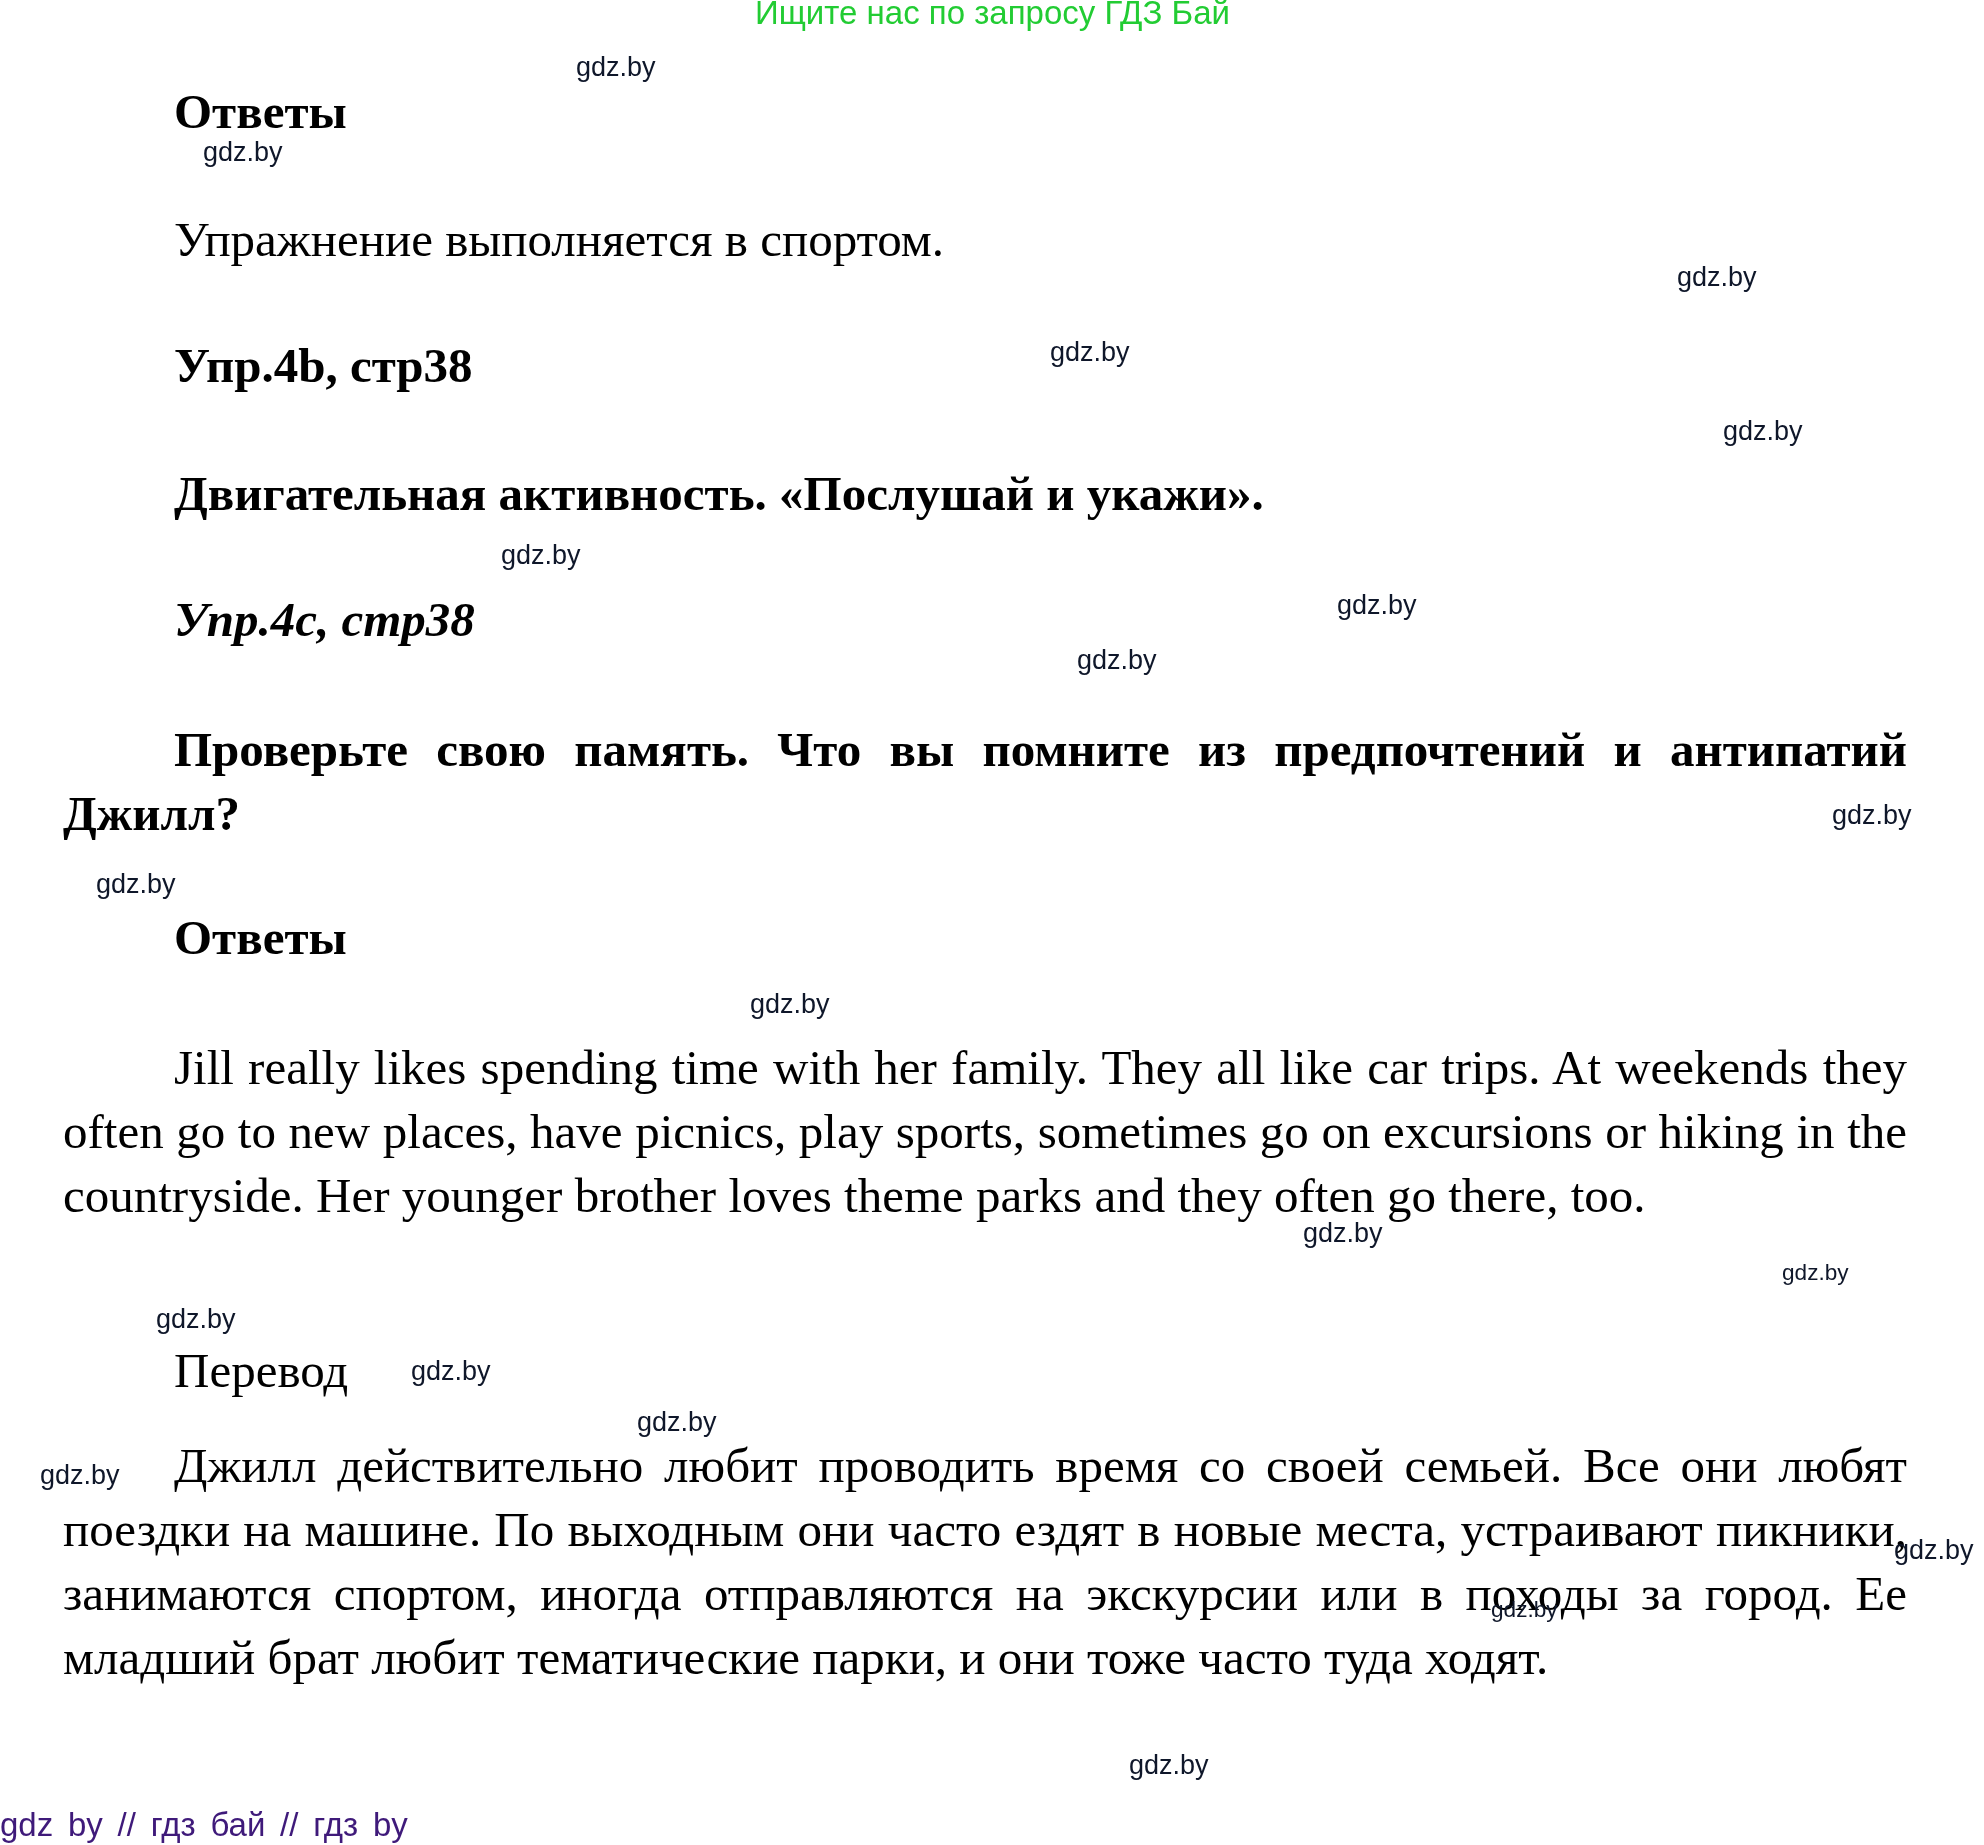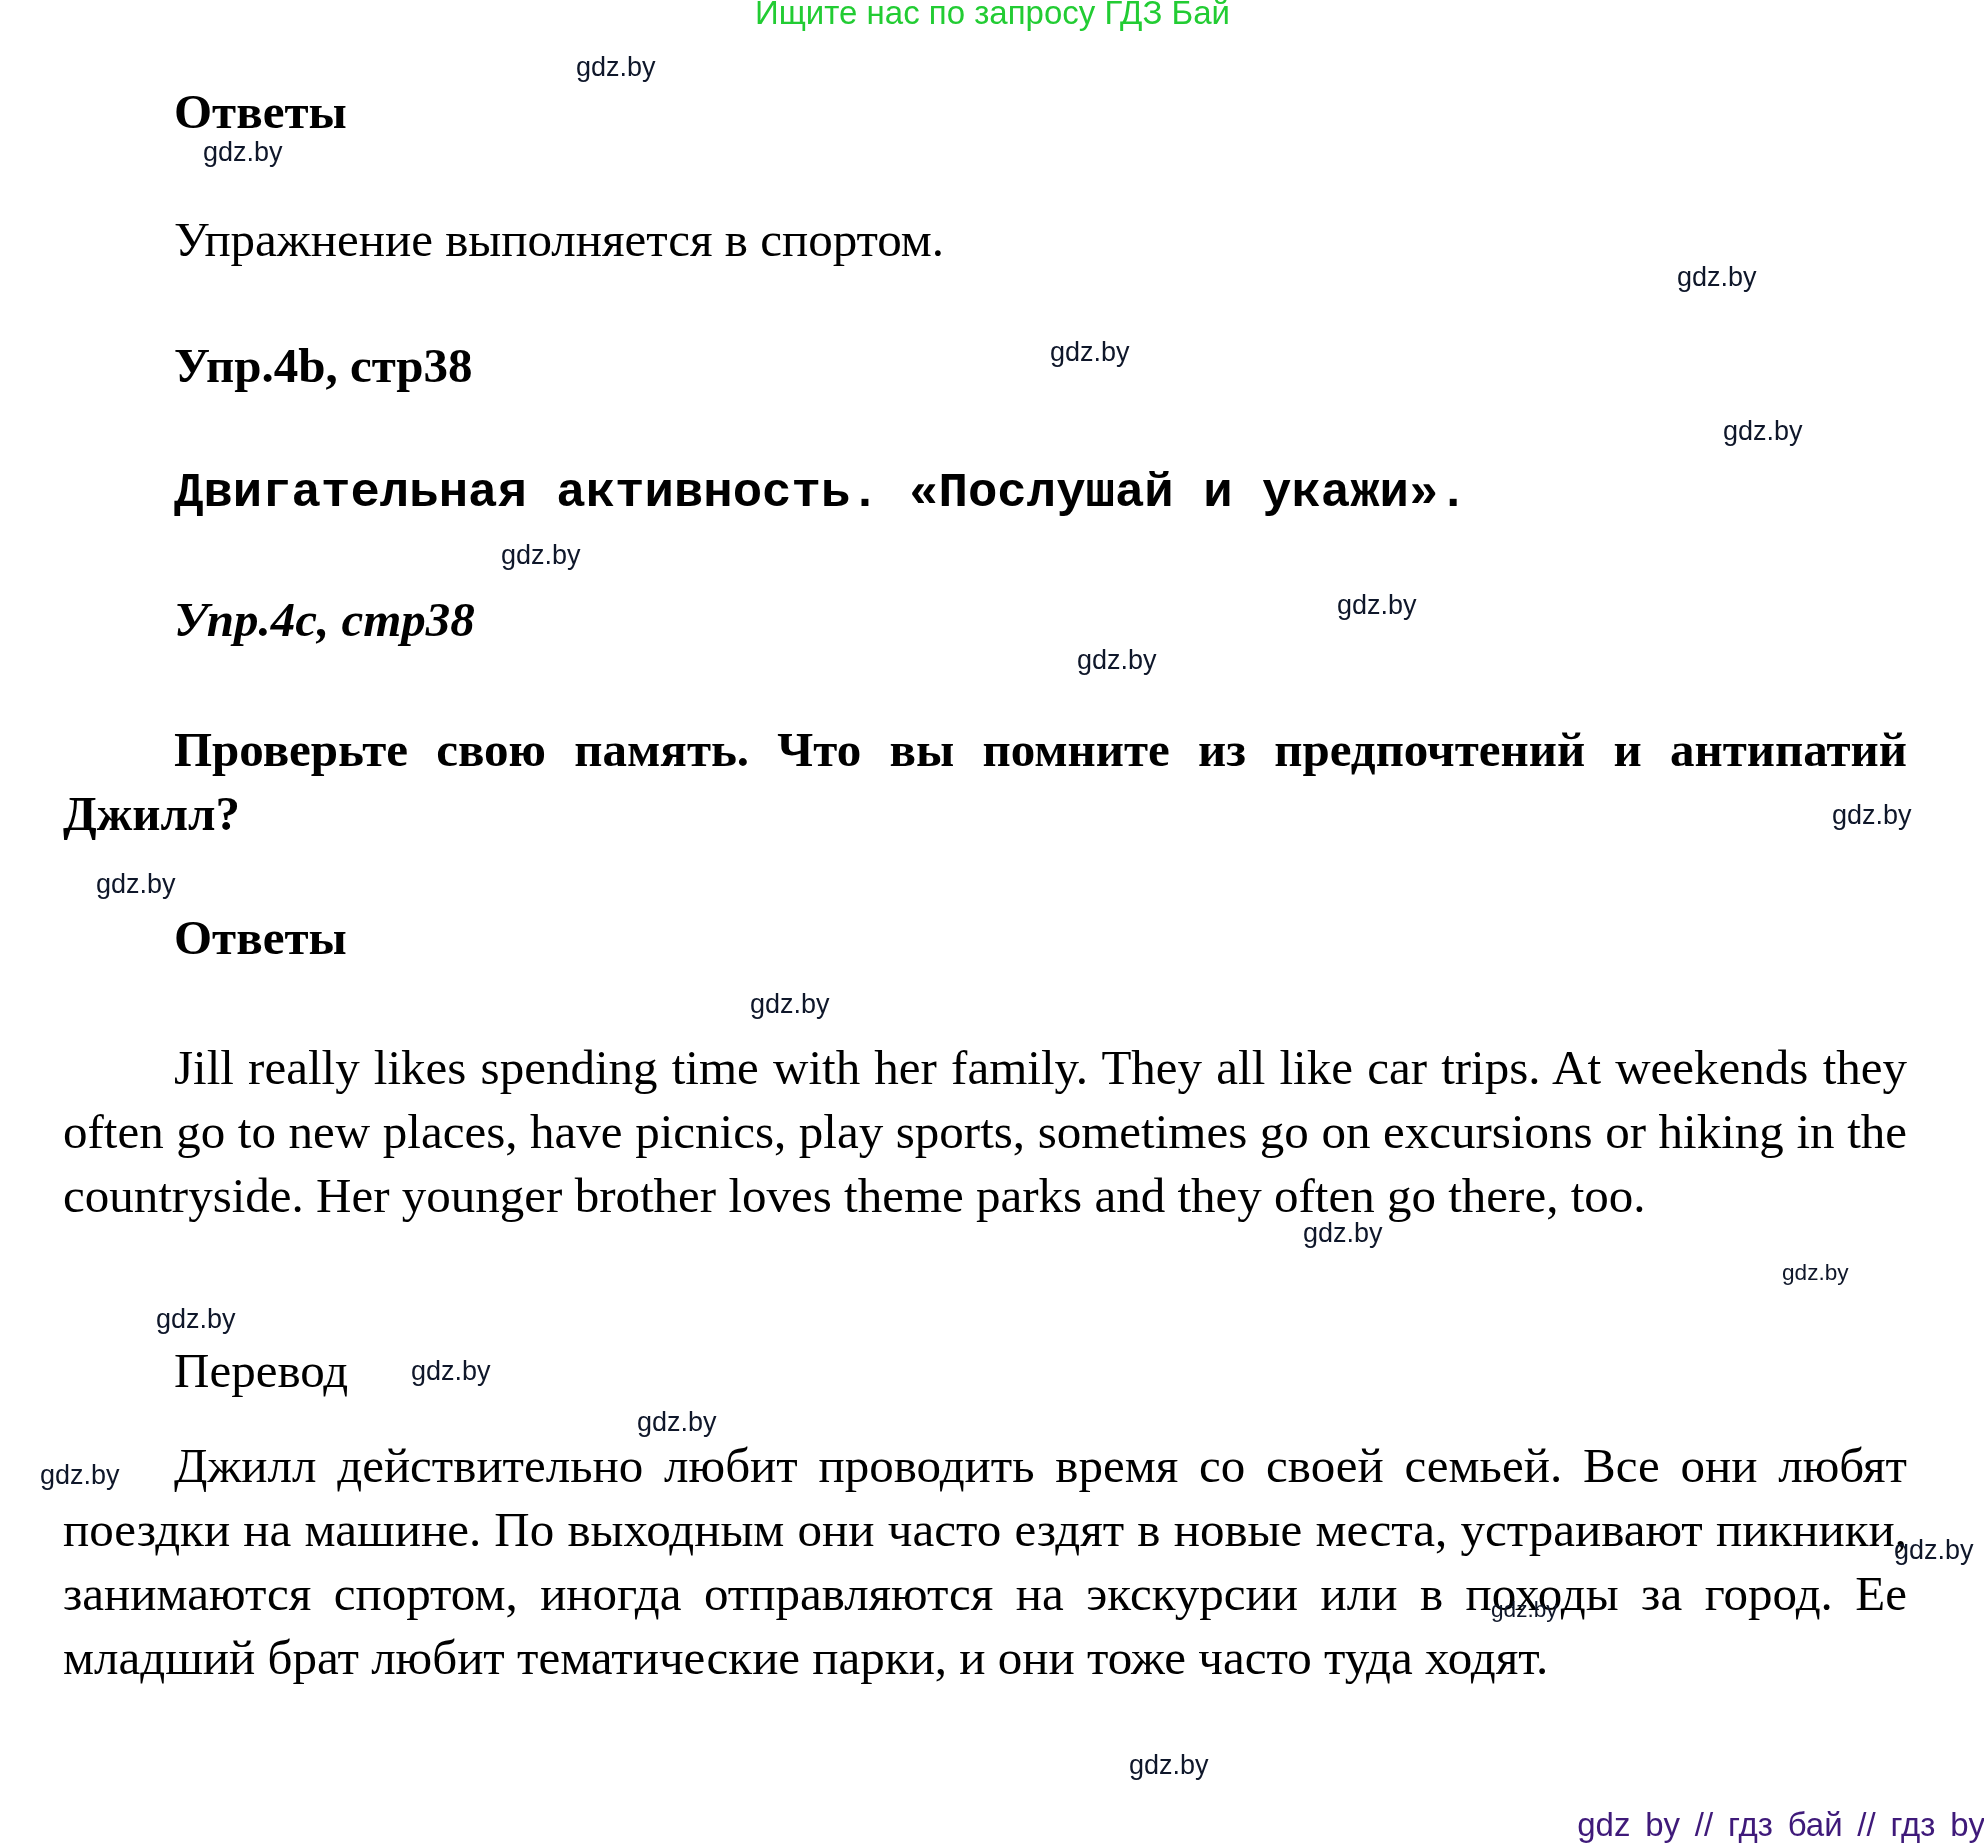--- a/index.html
+++ b/index.html
@@ -1,36 +1,36 @@
 <!DOCTYPE html>
 <html style="font-size:15px"><head>
 <meta charset="utf-8">
 <style>
   html,body{margin:0;padding:0;background:#fff;}
   body{width:1985px;height:1846px;position:relative;overflow:hidden;color:#000;}
   .abs{position:absolute;white-space:nowrap;}
   .top-banner{left:0;width:1985px;top:-5.6px;text-align:center;font-family:"Liberation Sans",sans-serif;font-size:33px;color:#22cc33;}
-  .footer{left:0;width:1985px;top:1806px;text-align:right;font-family:"Liberation Sans",sans-serif;font-size:33px;color:#3f1a7a;word-spacing:5.6px;}
+  .footer{left:0;width:1985px;top:1806px;text-align:left;font-family:"Liberation Sans",sans-serif;font-size:33px;color:#3f1a7a;word-spacing:5.6px;}
   .wm{font-family:"Liberation Sans",sans-serif;font-size:27px;color:#0f172a;}
   .serif{font-family:"Liberation Serif",serif;}
   .h{font-weight:bold;font-size:49px;}
   .p{font-size:49px;}
   .para{position:absolute;left:63px;width:1844px;font-family:"Liberation Serif",serif;font-size:49px;line-height:64px;text-align:justify;text-align-last:left;}
   .para.bold{font-weight:bold;}
   .para .indent{display:inline-block;width:111px;}
 </style>
 </head>
 <body>
 
 <div class="abs top-banner">Ищите нас по запросу ГДЗ Бай</div>
 
 <div class="abs serif h" style="left:174px;top:83px;">Ответы</div>
 <div class="abs serif p" style="left:174px;top:211px;">Упражнение выполняется в спортом.</div>
 <div class="abs serif h" style="left:174px;top:337px;">Упр.4b, стр38</div>
-<div class="abs serif h" style="left:174px;top:465px;font-family:Liberation Mono, monospace;">Двигательная активность. «Послушай и укажи».</div>
+<div class="abs serif h" style="left:174px;top:465px;">Двигательная активность. «Послушай и укажи».</div>
 <div class="abs serif h" style="left:174px;top:591px;font-style:italic;">Упр.4c, стр38</div>
 
 <div class="para bold" style="top:718px;"><span class="indent"></span><span>Проверьте свою память. Что вы помните из предпочтений и антипатий Джилл?</span></div>
 
 <div class="abs serif h" style="left:174px;top:909px;">Ответы</div>
 
 <div class="para" style="top:1036px;"><span class="indent"></span><span>Jill really likes spending time with her family. They all like car trips. At weekends they often go to new places, have picnics, play sports, sometimes go on excursions or hiking in the countryside. Her younger brother loves theme parks and they often go there, too.</span></div>
 
 <div class="abs serif p" style="left:174px;top:1342px;">Перевод</div>
 

